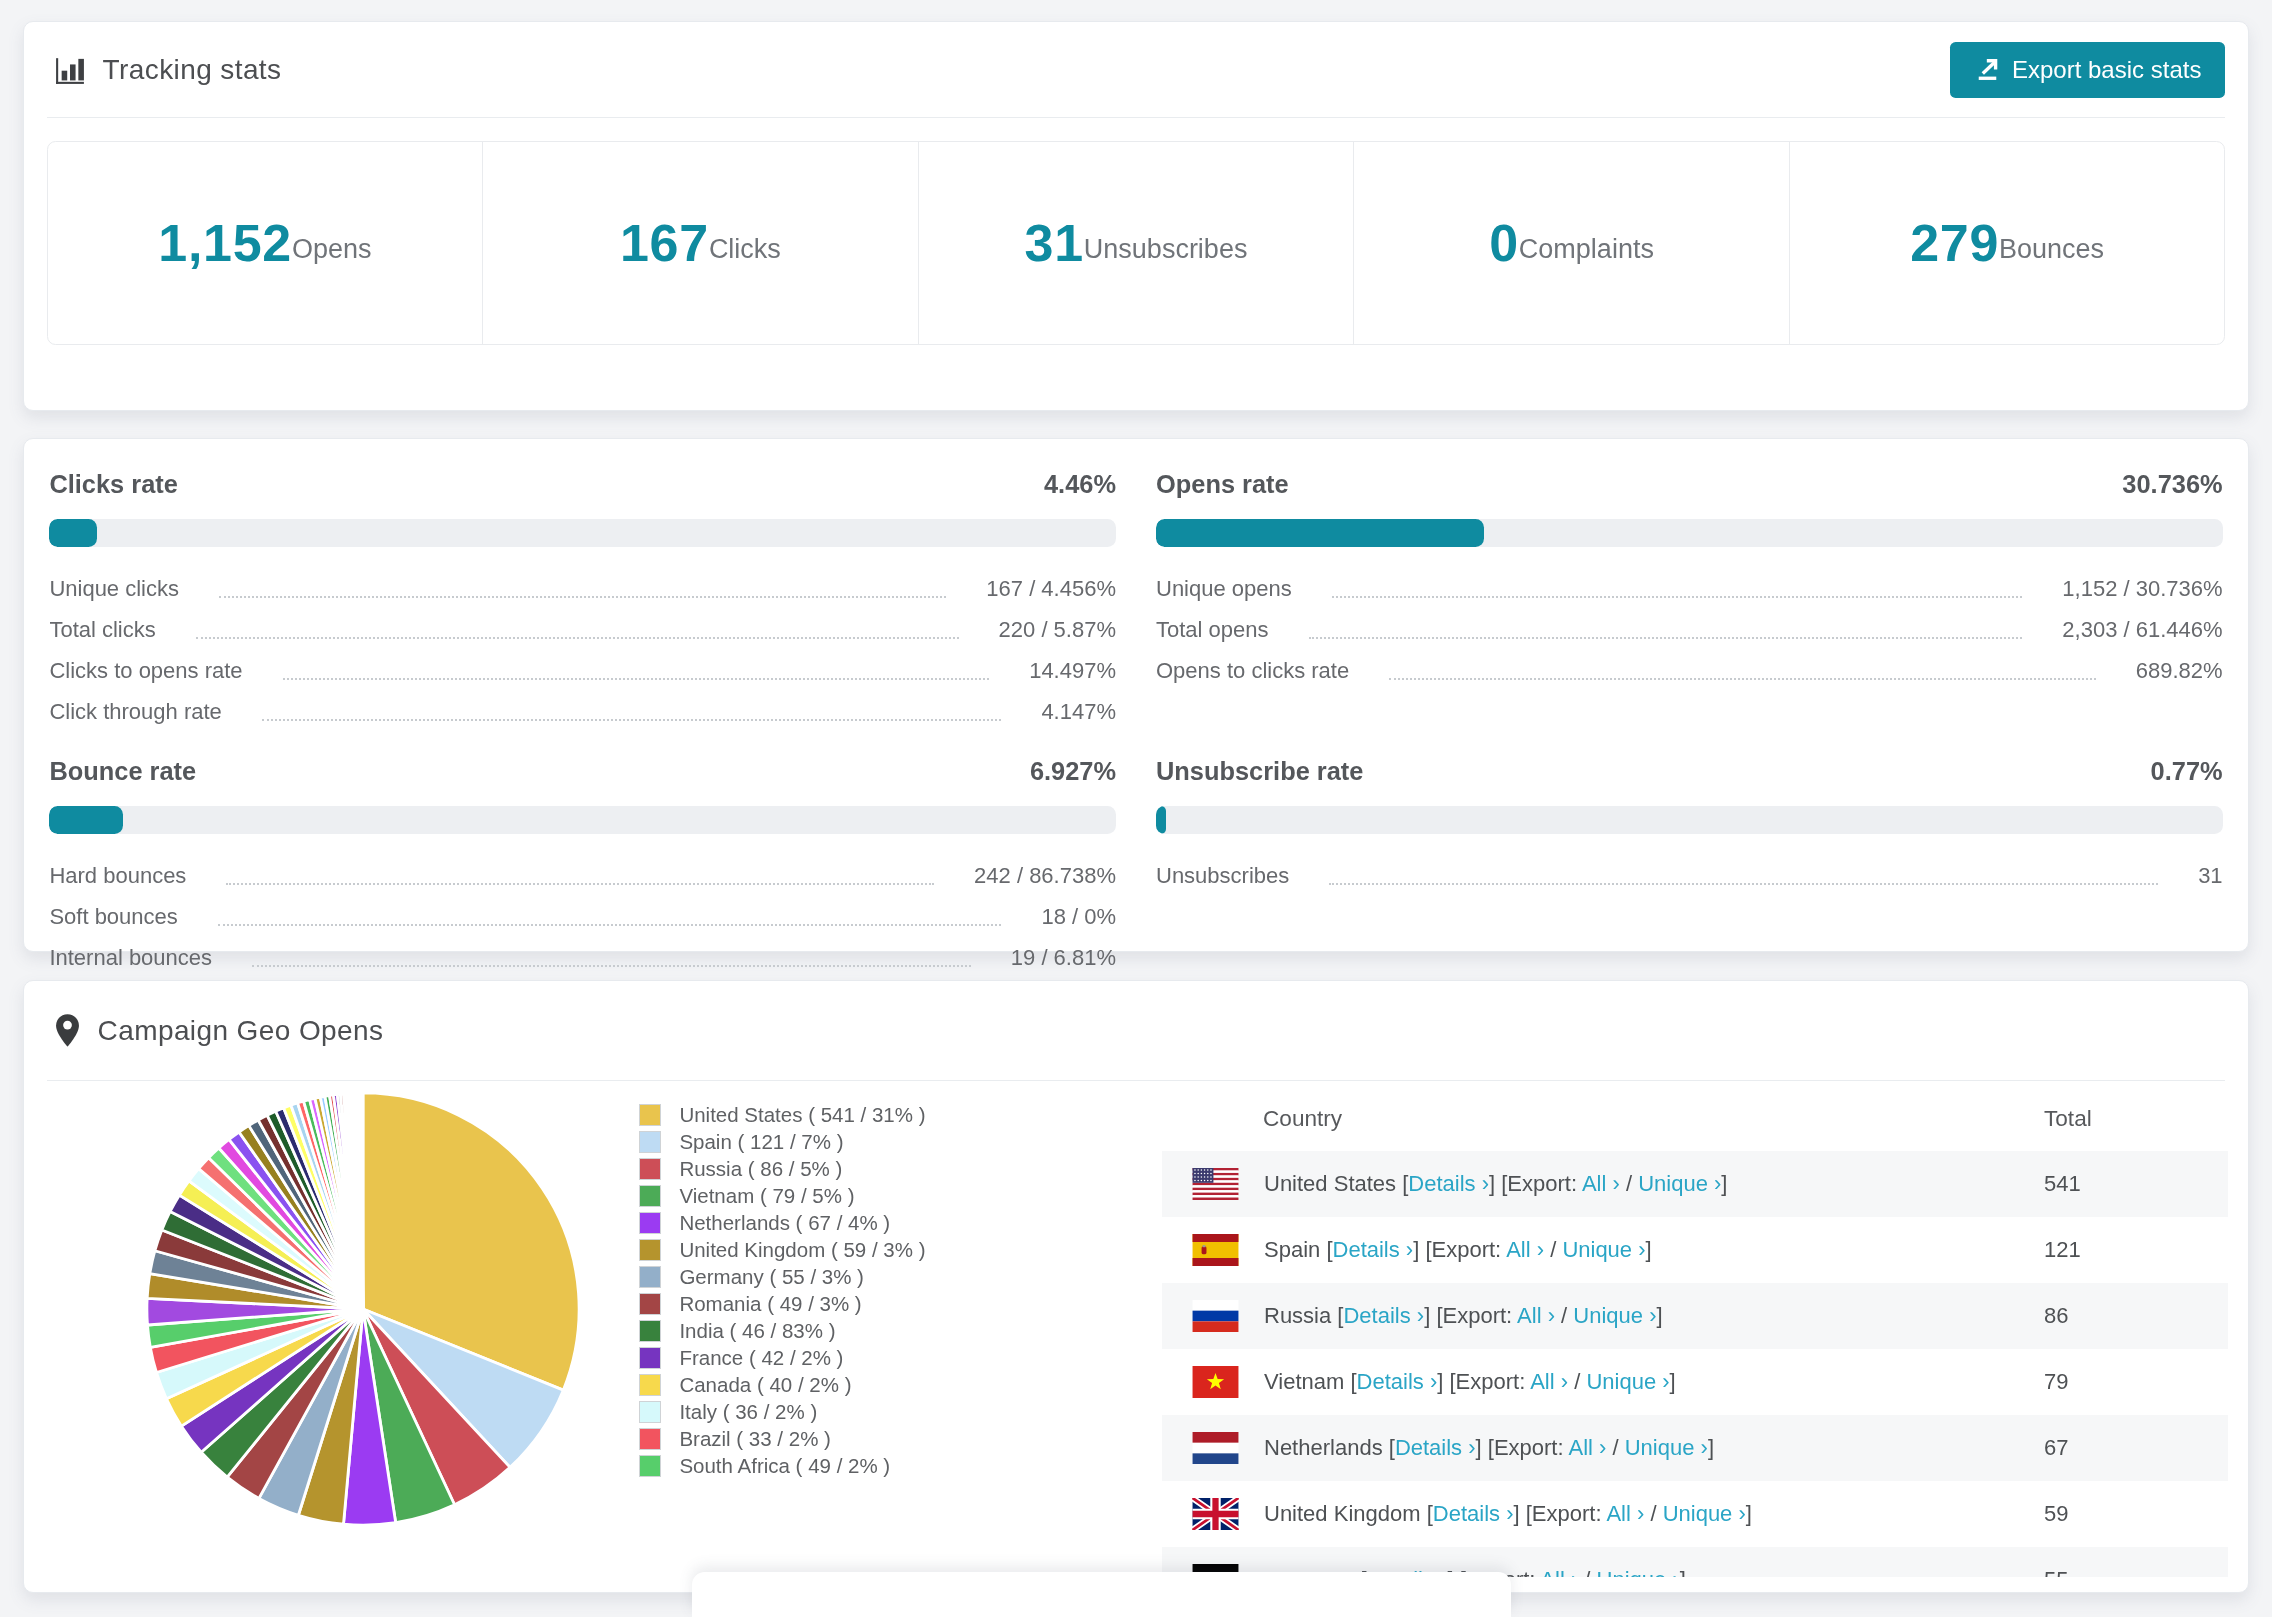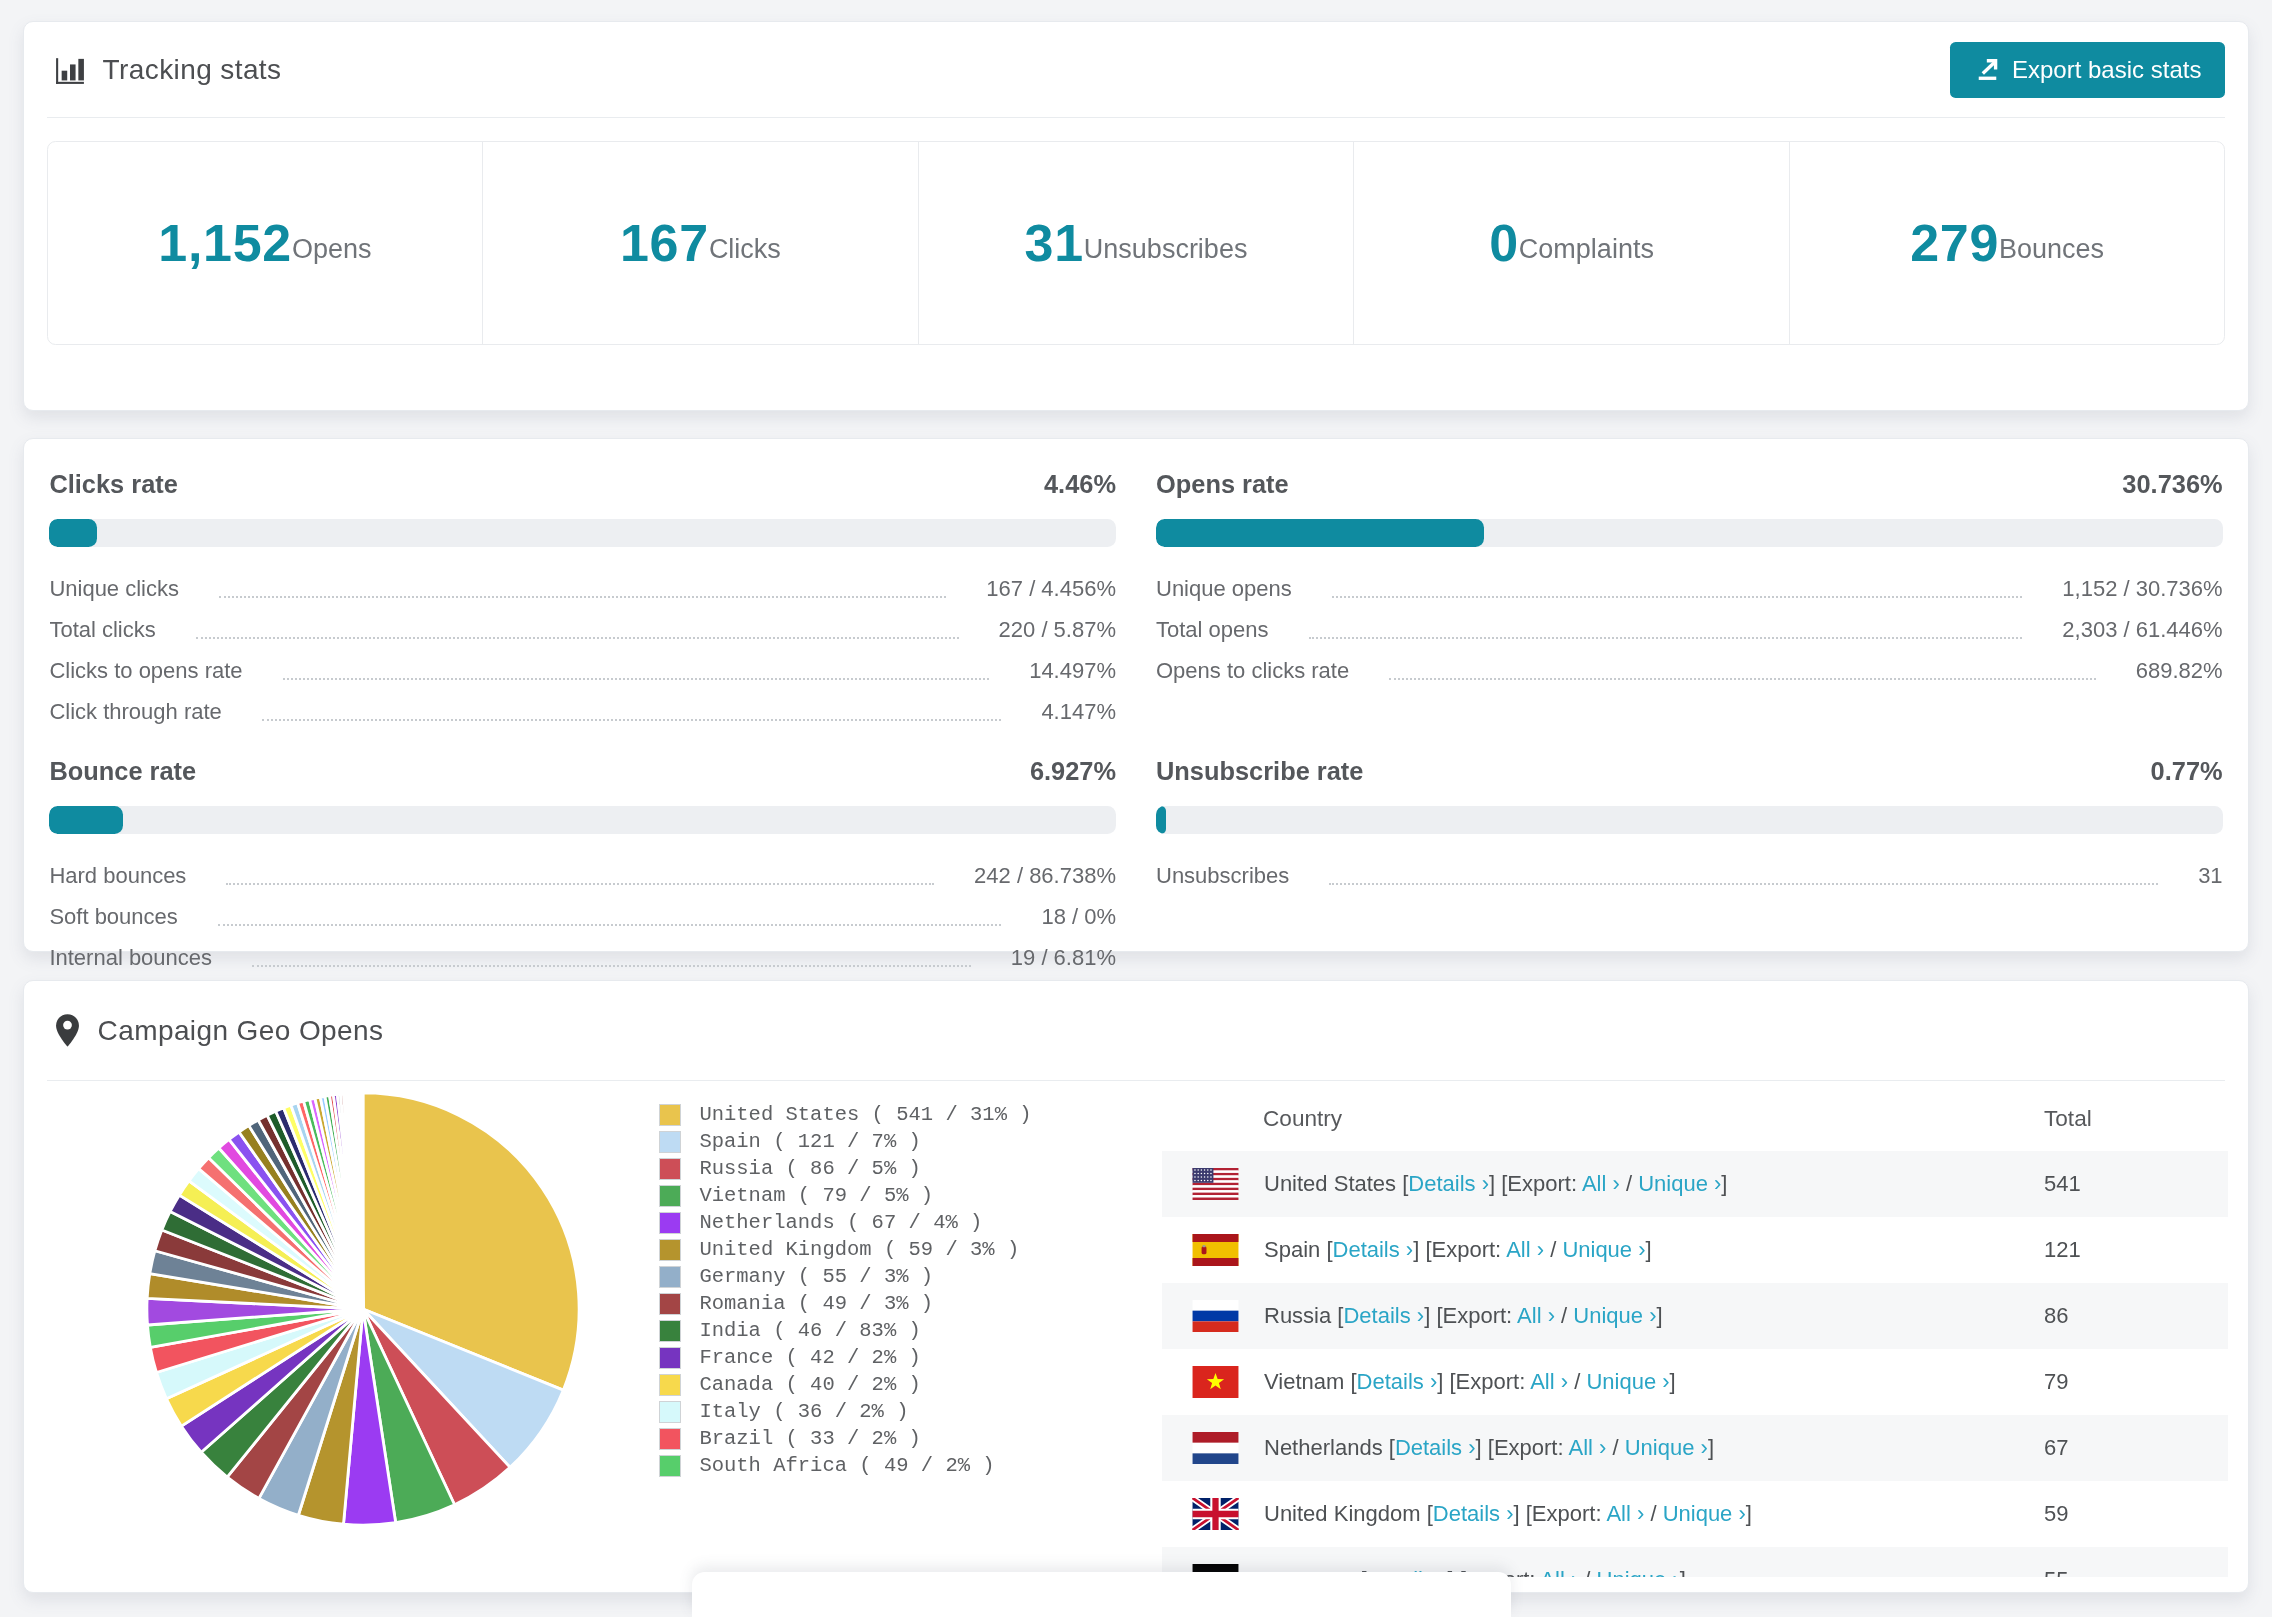--- a/index.html
+++ b/index.html
@@ -54,21 +54,21 @@
   .track{margin-top:20px;height:28px;background:#edeff2;border-radius:8.5px;overflow:hidden;}
   .fill{height:100%;background:#0f8ba0;border-radius:8.5px;}
   .rate-rows{margin-top:31px;}
   .rate-row{display:flex;align-items:flex-end;height:24px;margin-top:17px;white-space:nowrap;gap:30px;}
   .rate-row:first-child{margin-top:0;}
   .rate-row-label,.rate-row-value{font-size:22px;color:#67696d;}
   .leader{flex:1;border-bottom:2.1px dotted #c7cbcf;margin:0 10px 4.2px;}
 
   
   #pie-wrap{position:absolute;left:113px;top:102px;width:452px;height:452px;}
-  #legend{position:absolute;left:635px;top:120px;font-family:Liberation Mono, monospace;}
+  #legend{position:absolute;left:615px;top:120px;}
   .legend-item{display:flex;align-items:center;height:27px;}
   .legend-swatch{width:20px;height:20px;border:1.4px solid #cfd3d6;margin-right:18.4px;flex:none;}
   .legend-text{font-size:20.5px;color:#5f6164;white-space:nowrap;}
 
   #geo-table{position:absolute;left:1138px;top:106px;width:1066px;}
   .geo-thead{display:flex;align-items:center;height:64px;}
   .geo-th{font-size:22.6px;color:#57595c;}
   .geo-th-country{margin-left:101px;flex:1;}
   .geo-th-total{width:184px;}
   #geo-rows{height:426px;overflow:hidden;}

